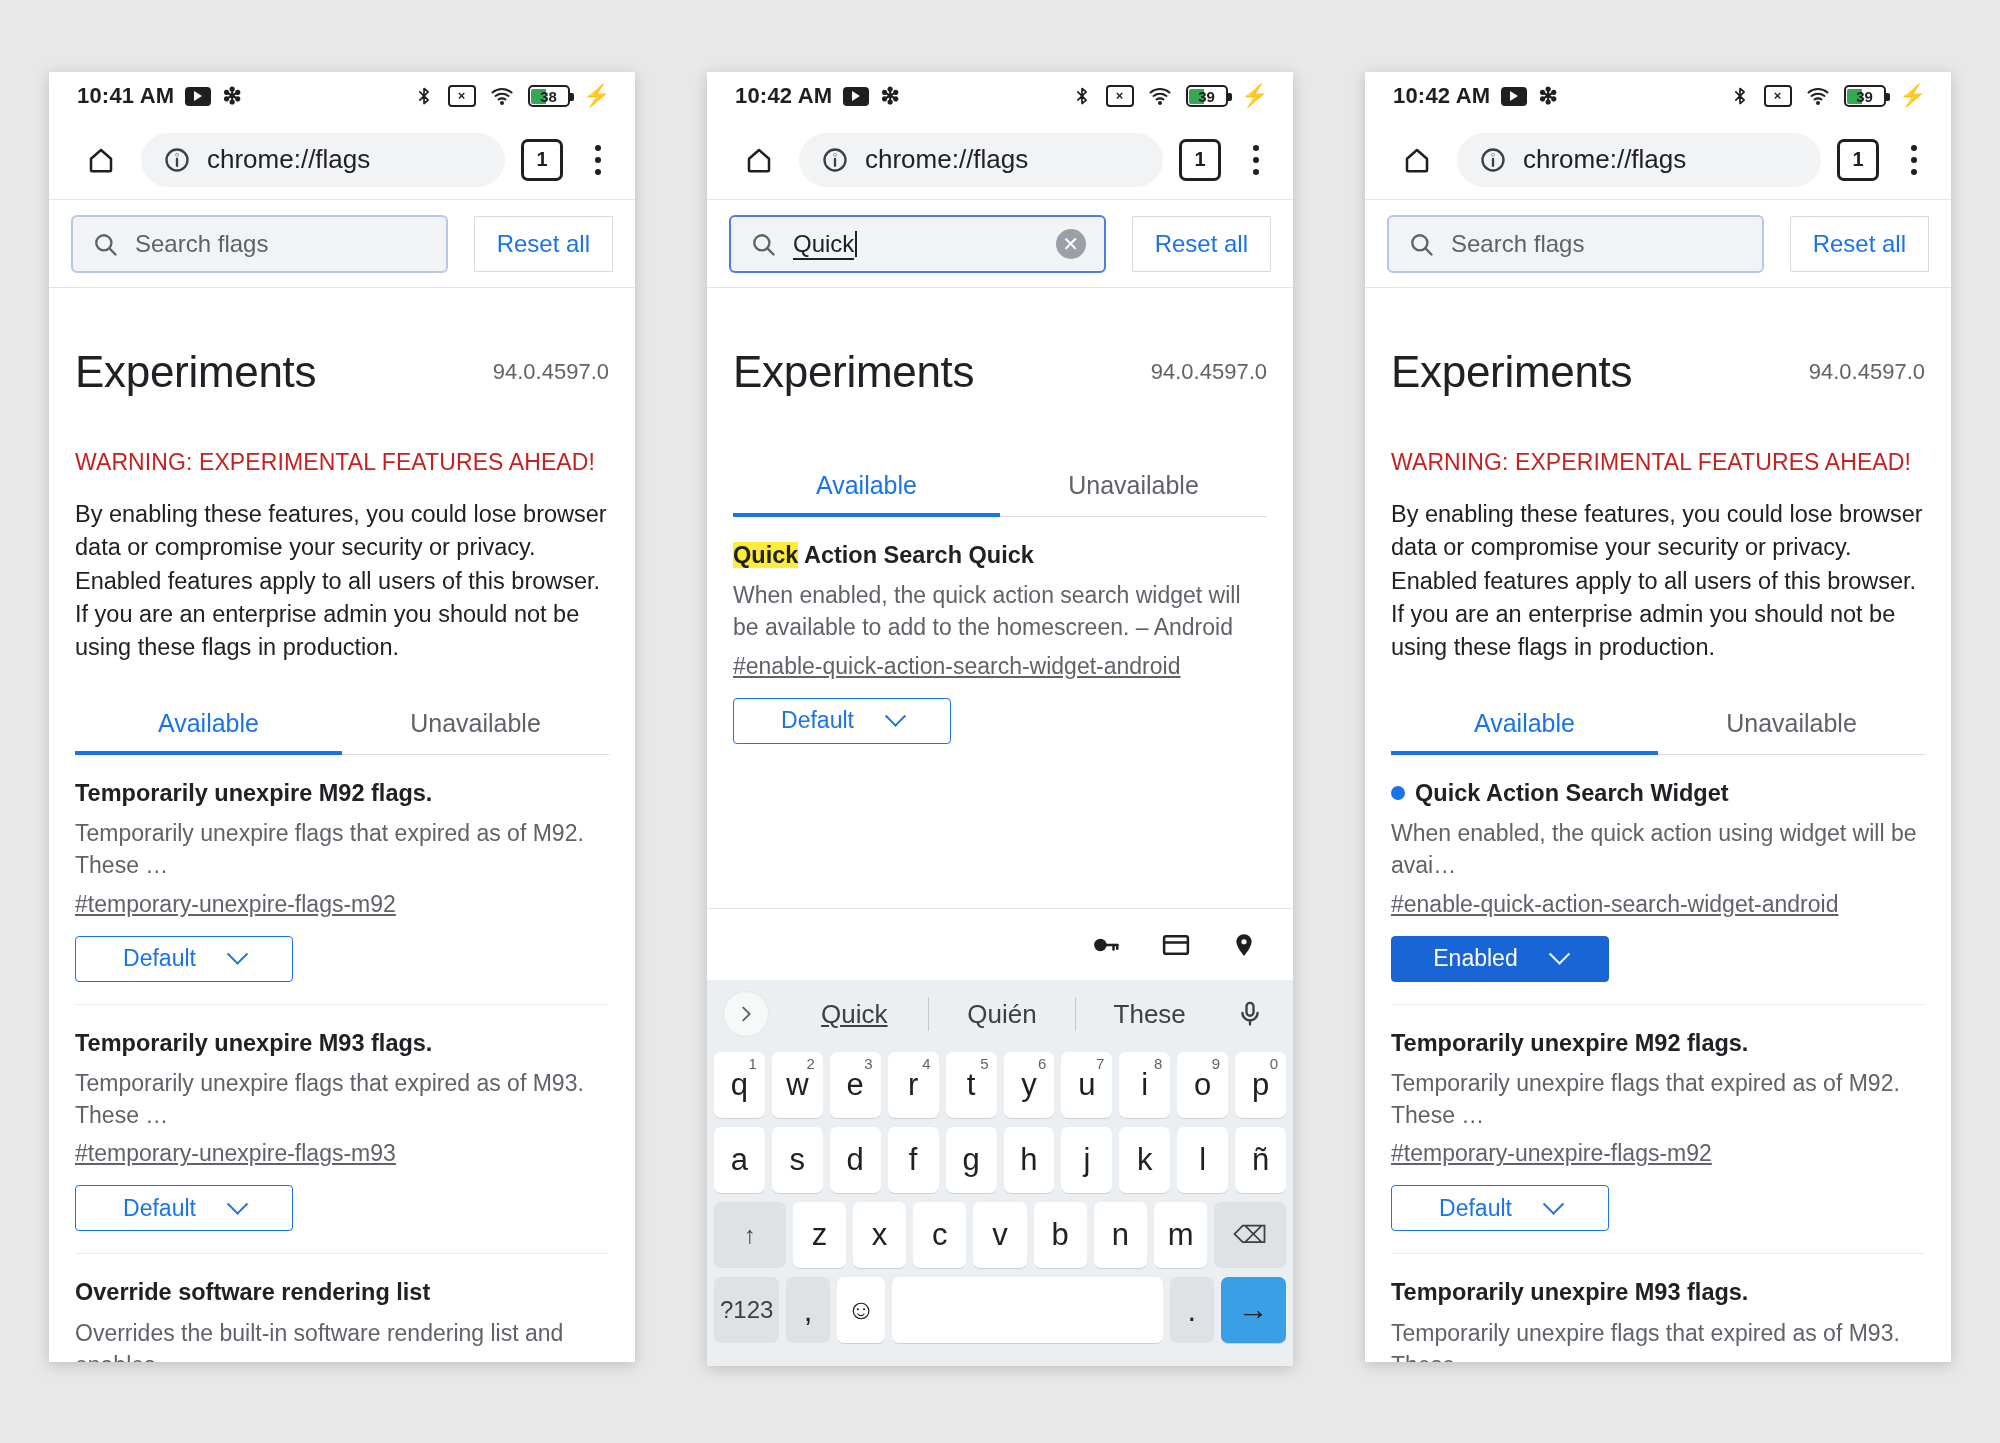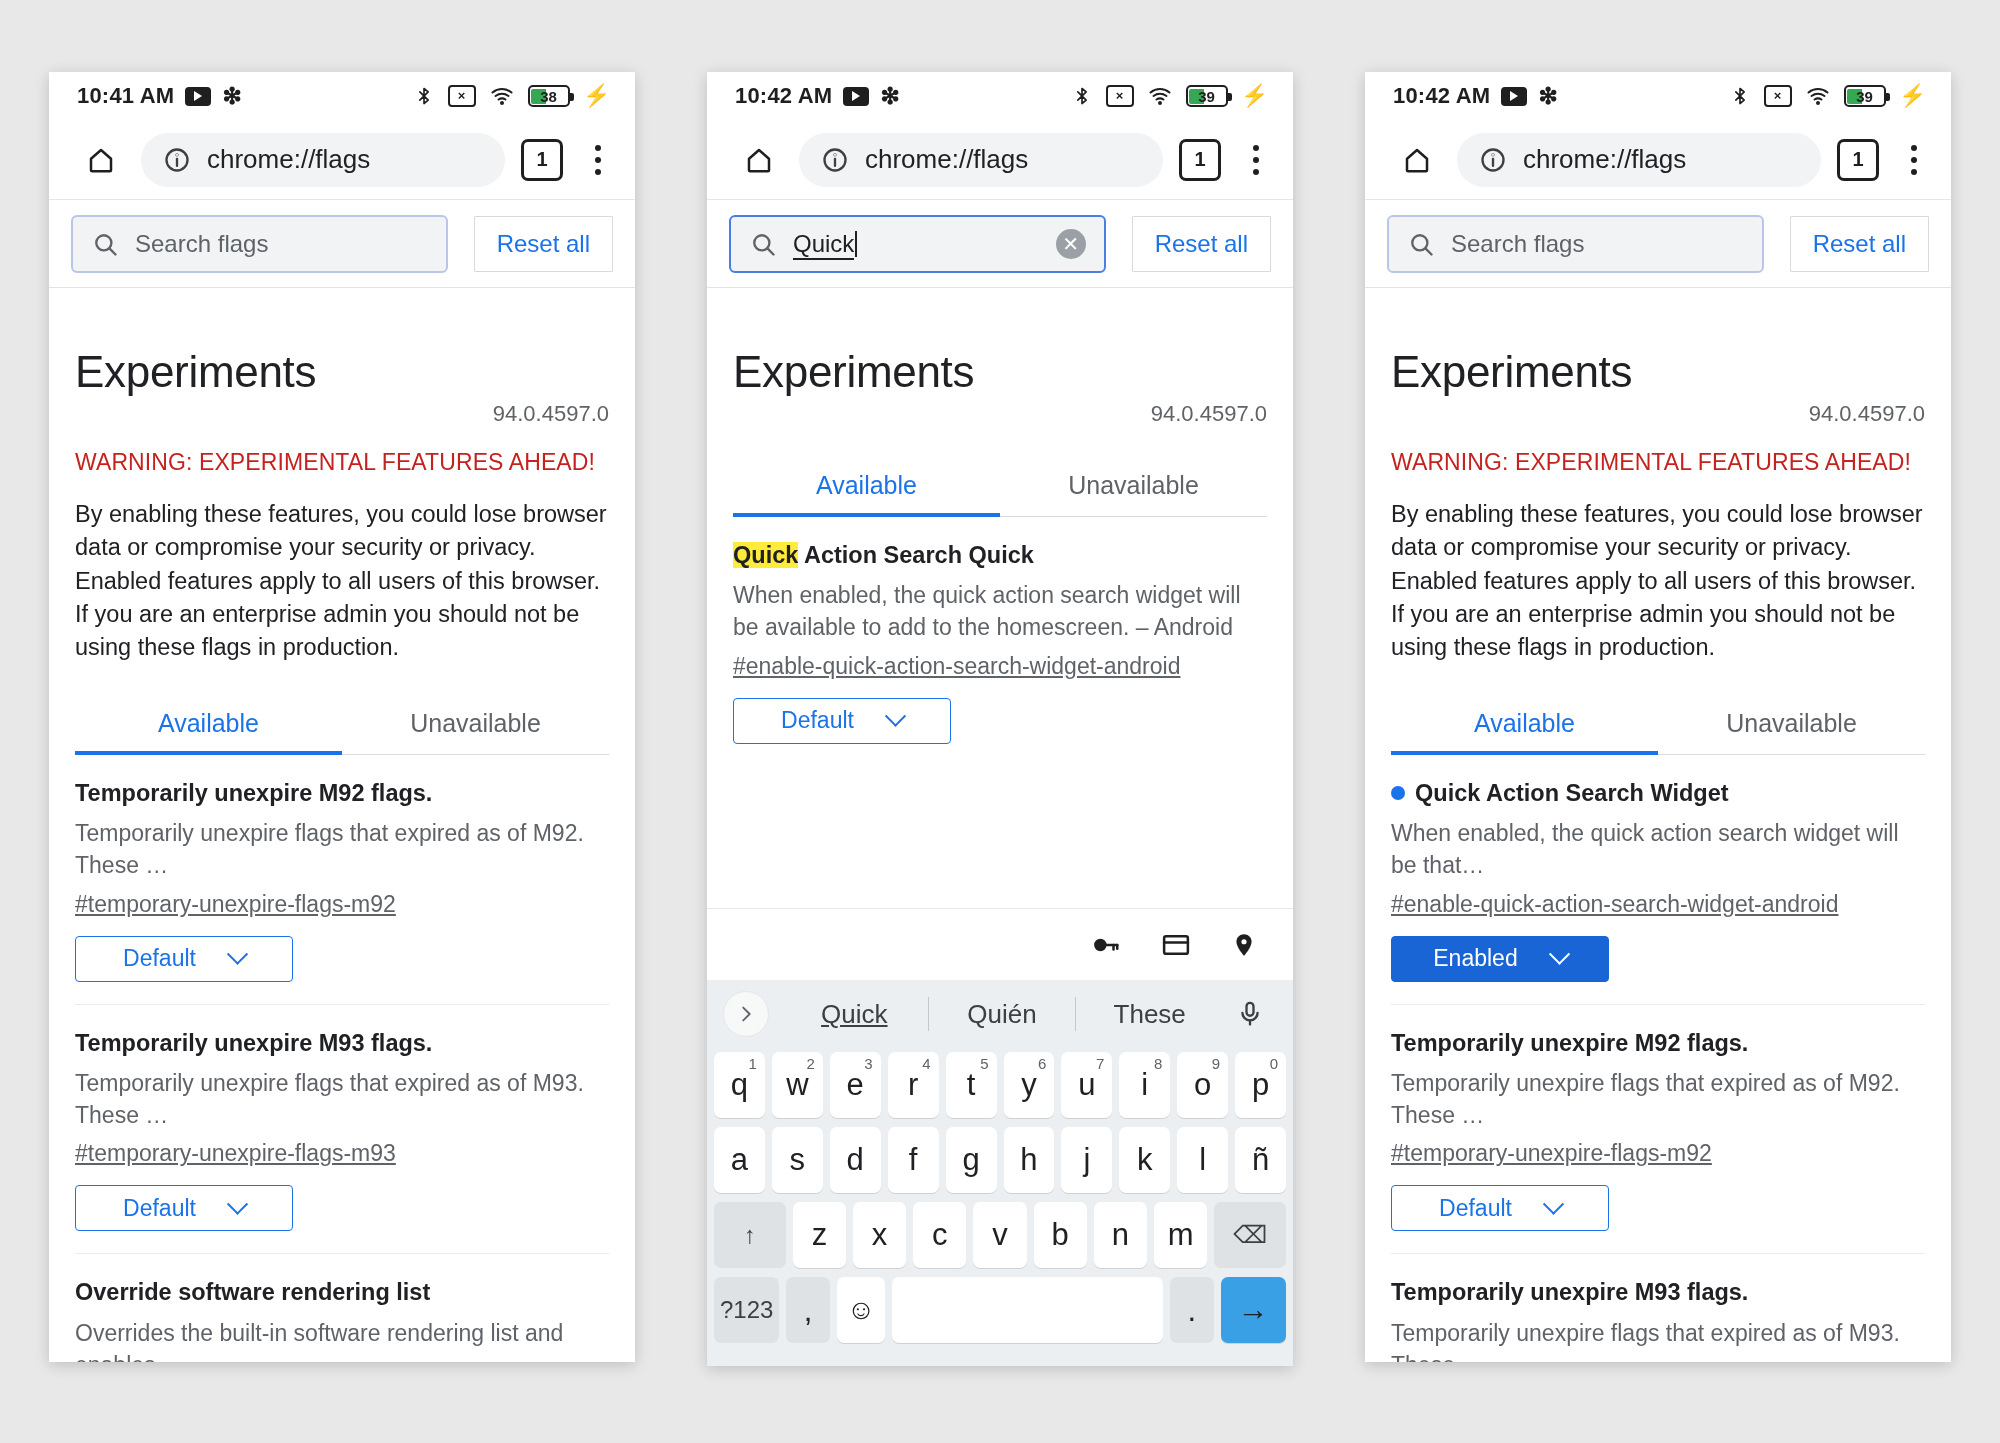--- a/index.html
+++ b/index.html
@@ -148,21 +148,21 @@
   .reset-btn{
     flex:none;height:54px;padding:0 22px;
     border:1px solid #d7dade;border-radius:1px;
     background:#fff;color:#1a73e8;
     font-size:24px;display:flex;align-items:center;justify-content:center;
     white-space:nowrap;
   }
 
   
   .content{flex:1;overflow:hidden;background:#fff;padding:0 26px;box-sizing:border-box;position:relative;}
-  .exp-head{display:flex;align-items:flex-end;padding-top:30px;}
+  .exp-head{display:flex;align-items:center;padding-top:30px;}
   .exp-title{font-size:44px;color:#202124;font-weight:normal;letter-spacing:-.3px;}
   .exp-version{margin-left:auto;font-size:22px;color:#5f6368;}
   .warning{
     color:#c5221f;font-size:23px;margin-top:22px;letter-spacing:.1px;
   }
   .blurb{
     margin-top:22px;font-size:23.5px;line-height:1.42;color:#202124;
   }
 
   .tabs{
@@ -689,21 +689,21 @@
         </div>
         <div class="warning">WARNING: EXPERIMENTAL FEATURES AHEAD!</div>
         <div class="blurb">By enabling these features, you could lose browser data or compromise your security or privacy. Enabled features apply to all users of this browser. If you are an enterprise admin you should not be using these flags in production.</div>
         <div class="tabs">
           <div class="tab active">Available</div>
           <div class="tab">Unavailable</div>
         </div>
         <div class="flag"><div class="flag-title">
             <span class="dot"></span>
             <span>Quick Action Search Widget</span>
-          </div><div class="flag-desc">When enabled, the quick action search widget will be that…</div><a class="flag-id">#enable-quick-action-search-widget-android</a><div class="select filled">
+          </div><div class="flag-desc">When enabled, the quick action using widget will be avai…</div><a class="flag-id">#enable-quick-action-search-widget-android</a><div class="select filled">
             <span>Enabled</span>
             <span class="chev"></span>
           </div></div>
         <div class="flag"><div class="flag-title">
             <span>Temporarily unexpire M92 flags.</span>
           </div><div class="flag-desc">Temporarily unexpire flags that expired as of M92. These …</div><a class="flag-id">#temporary-unexpire-flags-m92</a><div class="select">
             <span>Default</span>
             <span class="chev"></span>
           </div></div>
         <div class="flag">

